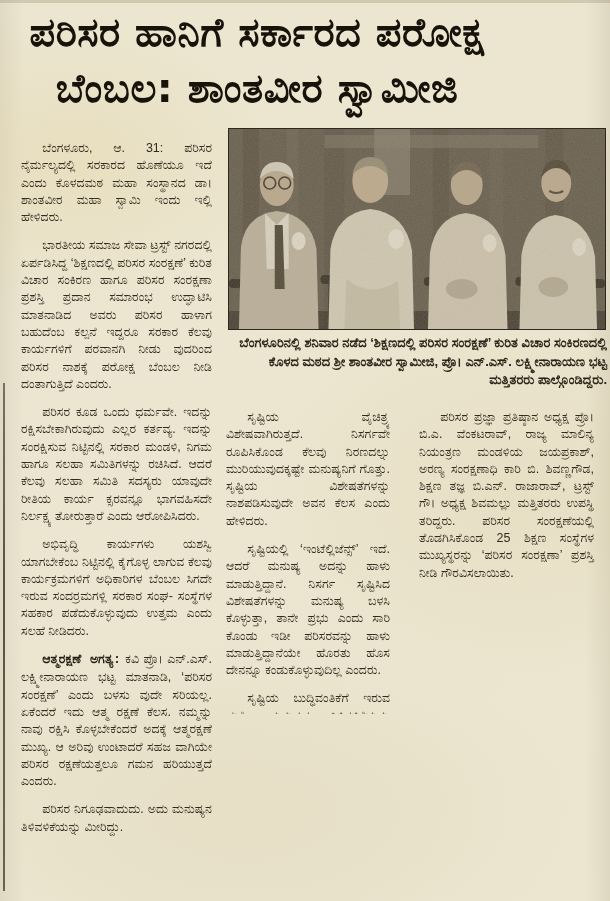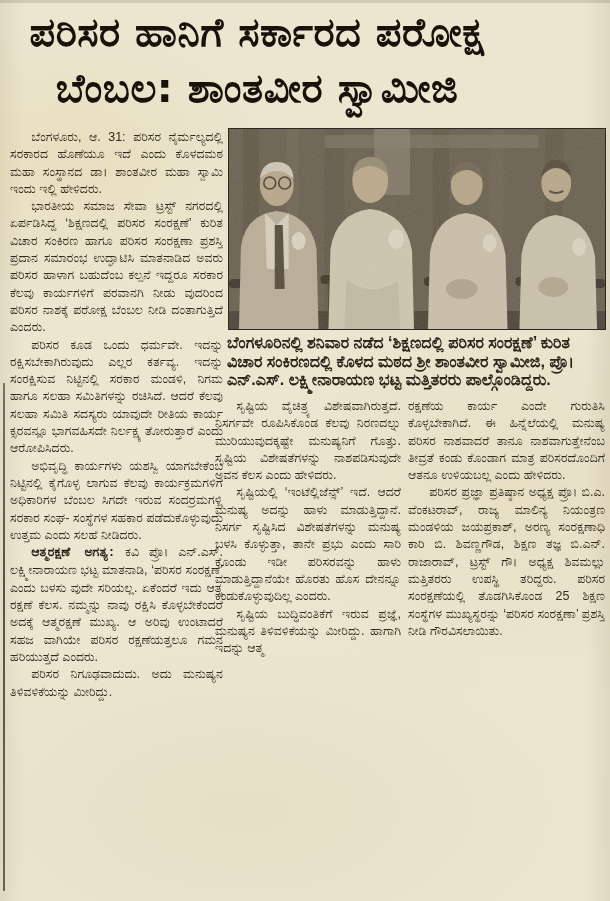--- a/index.html
+++ b/index.html
@@ -17,34 +17,34 @@
   .headline{
     position:absolute;top:4px;left:0;width:514px;text-align:center;
     font-weight:bold;color:#17120a;font-size:40px;line-height:56px;
     letter-spacing:.5px;
     font-family:"DejaVu Sans","Liberation Sans",sans-serif;
   }
   .col{
     position:absolute;text-align:justify;font-size:12.5px;line-height:17.3px;
     color:#322a1e;overflow:hidden;
   }
-  .col p{margin:0;text-indent:1.7em;}
+  .col p{margin:11px;text-indent:1.7em;}
   .col-left{left:10px;top:129px;width:213px;height:763px;}
   .col-mid{left:215px;top:398px;width:186px;height:316px;}
   .col-right{left:408px;top:398px;width:197px;height:300px;}
   .subhead{font-weight:bold;color:#221c12;font-family:Liberation Mono, monospace;}
   .photo-wrap{
     position:absolute;left:228px;top:128px;width:378px;height:202px;
     border:1px solid #2e2820;box-sizing:border-box;background:#5f574a;
   }
   .photo-wrap svg{display:block;width:100%;height:100%;}
   .caption{
     position:absolute;left:227px;top:334px;width:380px;
-    font-size:16px;line-height:18.5px;font-weight:bold;color:#2a2317;
-    text-align:left;
+    font-size:13px;line-height:18.5px;font-weight:bold;color:#2a2317;
+    text-align:right;
   }
   .clip-edge{
     position:absolute;left:3px;top:383px;width:2px;height:508px;
     background:linear-gradient(180deg,#7a7060,#59503f 40%,#6b6251);
   }
   .torn-top-edge{
     position:absolute;left:0;top:0;width:610px;height:3px;
     background:rgba(130,115,85,.25);
   }
 </style>
@@ -145,16 +145,15 @@
 
   <div class="caption">ಬೆಂಗಳೂರಿನಲ್ಲಿ ಶನಿವಾರ ನಡೆದ ‘ಶಿಕ್ಷಣದಲ್ಲಿ ಪರಿಸರ ಸಂರಕ್ಷಣೆ’ ಕುರಿತ ವಿಚಾರ ಸಂಕಿರಣದಲ್ಲಿ ಕೊಳದ ಮಠದ ಶ್ರೀ ಶಾಂತವೀರ ಸ್ವಾಮೀಜಿ, ಪ್ರೊ। ಎನ್.ಎಸ್. ಲಕ್ಷ್ಮೀನಾರಾಯಣ ಭಟ್ಟ ಮತ್ತಿತರರು ಪಾಲ್ಗೊಂಡಿದ್ದರು.</div>
 
   <div class="col col-mid">
     <p>ಸೃಷ್ಟಿಯ ವೈಚಿತ್ರ್ಯ ವಿಶೇಷವಾಗಿರುತ್ತದೆ. ನಿಸರ್ಗವೇ ರೂಪಿಸಿಕೊಂಡ ಕೆಲವು ನಿರಣದಲ್ನು ಮುರಿಯುವುದಕ್ಕಷ್ಟೇ ಮನುಷ್ಯನಿಗೆ ಗೊತ್ತು. ಸೃಷ್ಟಿಯ ವಿಶೇಷತೆಗಳನ್ನು ನಾಶಪಡಿಸುವುದೇ ಅವನ ಕೆಲಸ ಎಂದು ಹೇಳಿದರು.</p>
     <p>ಸೃಷ್ಟಿಯಲ್ಲಿ ‘ಇಂಟೆಲ್ಲಿಜೆನ್ಸ್’ ಇದೆ. ಆದರೆ ಮನುಷ್ಯ ಅದನ್ನು ಹಾಳು ಮಾಡುತ್ತಿದ್ದಾನೆ. ನಿಸರ್ಗ ಸೃಷ್ಟಿಸಿದ ವಿಶೇಷತೆಗಳನ್ನು ಮನುಷ್ಯ ಬಳಸಿ ಕೊಳ್ಳುತ್ತಾ, ತಾನೇ ಪ್ರಭು ಎಂದು ಸಾರಿ ಕೊಂಡು ಇಡೀ ಪರಿಸರವನ್ನು ಹಾಳು ಮಾಡುತ್ತಿದ್ದಾನೆಯೇ ಹೊರತು ಹೊಸ ದೇನನ್ನೂ ಕಂಡುಕೊಳ್ಳುವುದಿಲ್ಲ ಎಂದರು.</p>
     <p>ಸೃಷ್ಟಿಯ ಬುದ್ಧಿವಂತಿಕೆಗೆ ಇರುವ ಪ್ರಜ್ಞೆ, ಮನುಷ್ಯನ ತಿಳಿವಳಿಕೆಯನ್ನು ಮೀರಿದ್ದು. ಹಾಗಾಗಿ ಇದನ್ನು ಆತ್ಮ</p>
   </div>
 
   <div class="col col-right">
-    <p style="text-indent:0;">ರಕ್ಷಣೆಯ ಕಾರ್ಯ ಎಂದೇ ಗುರುತಿಸಿ ಕೊಳ್ಳಬೇಕಾಗಿದೆ. ಈ ಹಿನ್ನೆಲೆಯಲ್ಲಿ ಮನುಷ್ಯ ಪರಿಸರ ನಾಶವಾದರೆ ತಾನೂ ನಾಶವಾಗುತ್ತೇನೆಂಬ ತೀವ್ರತೆ ಕಂಡು ಕೊಂಡಾಗ ಮಾತ್ರ ಪರಿಸರದೊಂದಿಗೆ ಆತನೂ ಉಳಿಯಬಲ್ಲ ಎಂದು ಹೇಳಿದರು.</p>
     <p>ಪರಿಸರ ಪ್ರಜ್ಞಾ ಪ್ರತಿಷ್ಠಾನ ಅಧ್ಯಕ್ಷ ಪ್ರೊ। ಬಿ.ಎ. ವೆಂಕಟರಾವ್, ರಾಜ್ಯ ಮಾಲಿನ್ಯ ನಿಯಂತ್ರಣ ಮಂಡಳಿಯ ಜಯಪ್ರಕಾಶ್, ಅರಣ್ಯ ಸಂರಕ್ಷಣಾಧಿ ಕಾರಿ ಬಿ. ಶಿವಣ್ಣಗೌಡ, ಶಿಕ್ಷಣ ತಜ್ಞ ಬಿ.ಎನ್. ರಾಜಾರಾವ್, ಟ್ರಸ್ಟ್ ಗೌ। ಅಧ್ಯಕ್ಷ ಶಿವಮಲ್ಲು ಮತ್ತಿತರರು ಉಪಸ್ಥಿ ತರಿದ್ದರು. ಪರಿಸರ ಸಂರಕ್ಷಣೆಯಲ್ಲಿ ತೊಡಗಿಸಿಕೊಂಡ 25 ಶಿಕ್ಷಣ ಸಂಸ್ಥೆಗಳ ಮುಖ್ಯಸ್ಥರನ್ನು ‘ಪರಿಸರ ಸಂರಕ್ಷಣಾ’ ಪ್ರಶಸ್ತಿ ನೀಡಿ ಗೌರವಿಸಲಾಯಿತು.</p>
   </div>
 </div>
 
 </body></html>

